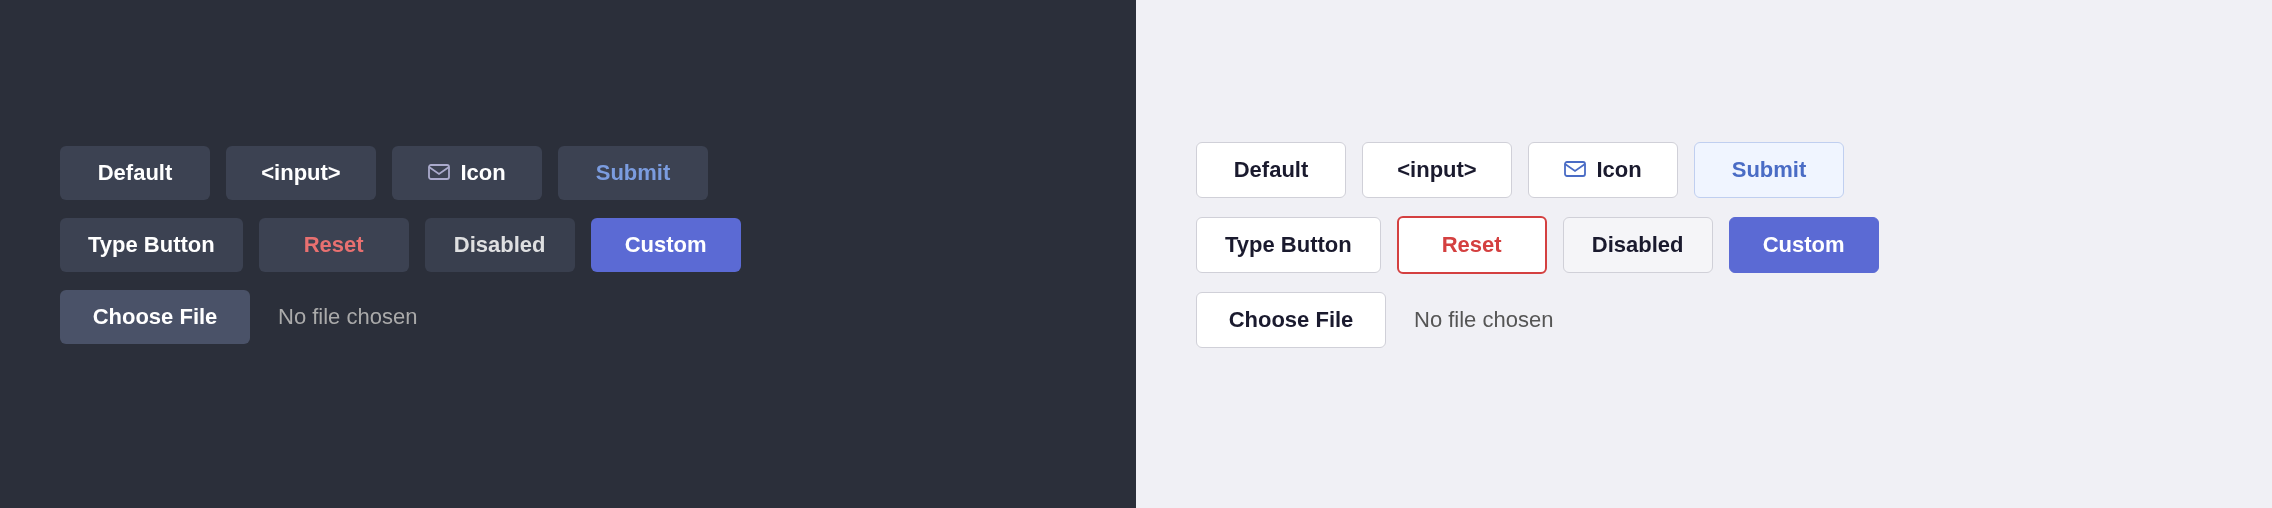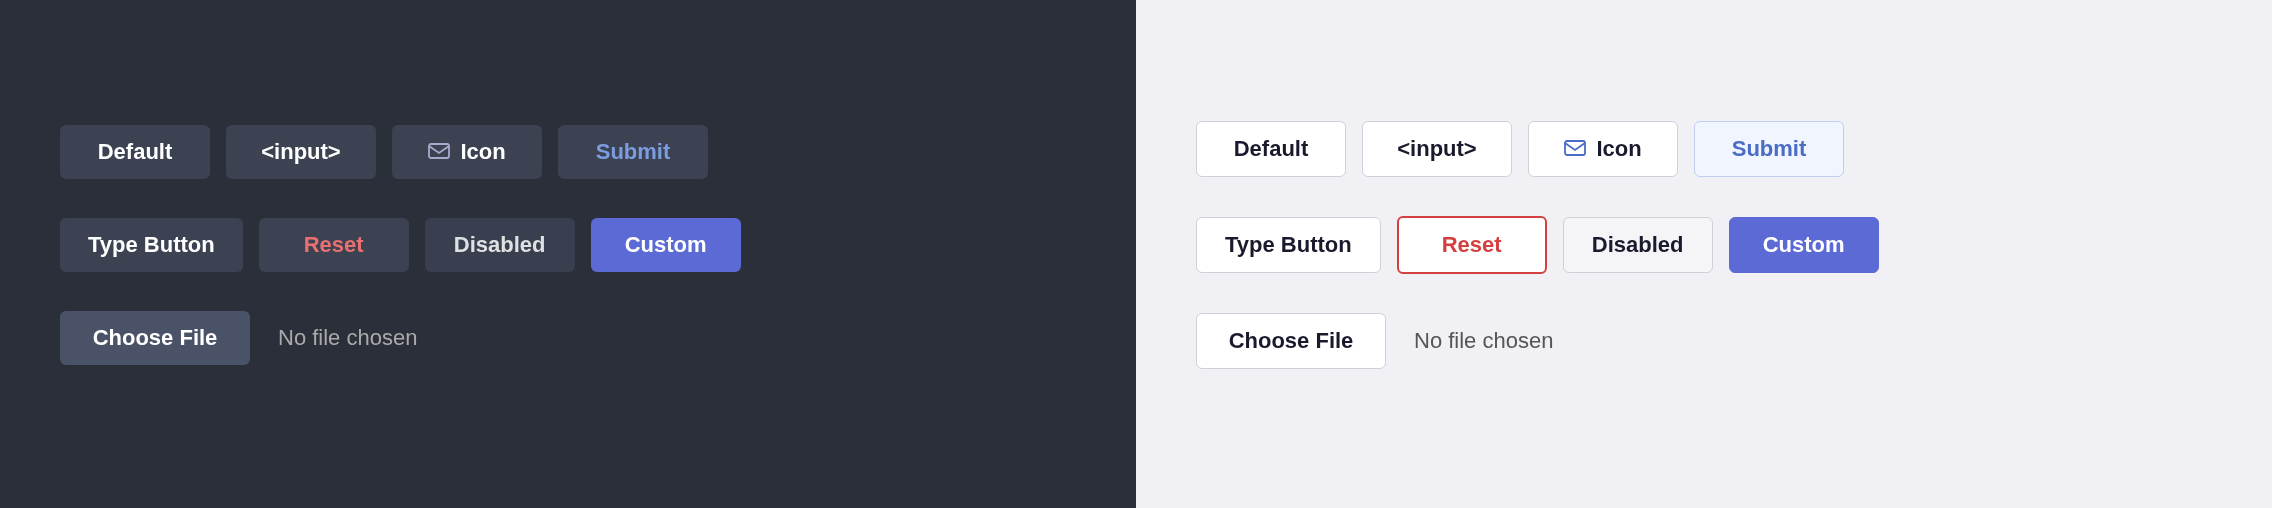--- a/index.html
+++ b/index.html
@@ -12,21 +12,20 @@
       overflow: hidden;
     }
 
     .panel {
       display: flex;
       flex-direction: column;
       justify-content: center;
       align-items: flex-start;
       padding: 40px 60px;
       flex: 1;
-      gap: 21px;
     }
 
     .panel-dark {
       background-color: #2b2f3a;
     }
 
     .panel-light {
       background-color: #f0f0f5;
     }
 

